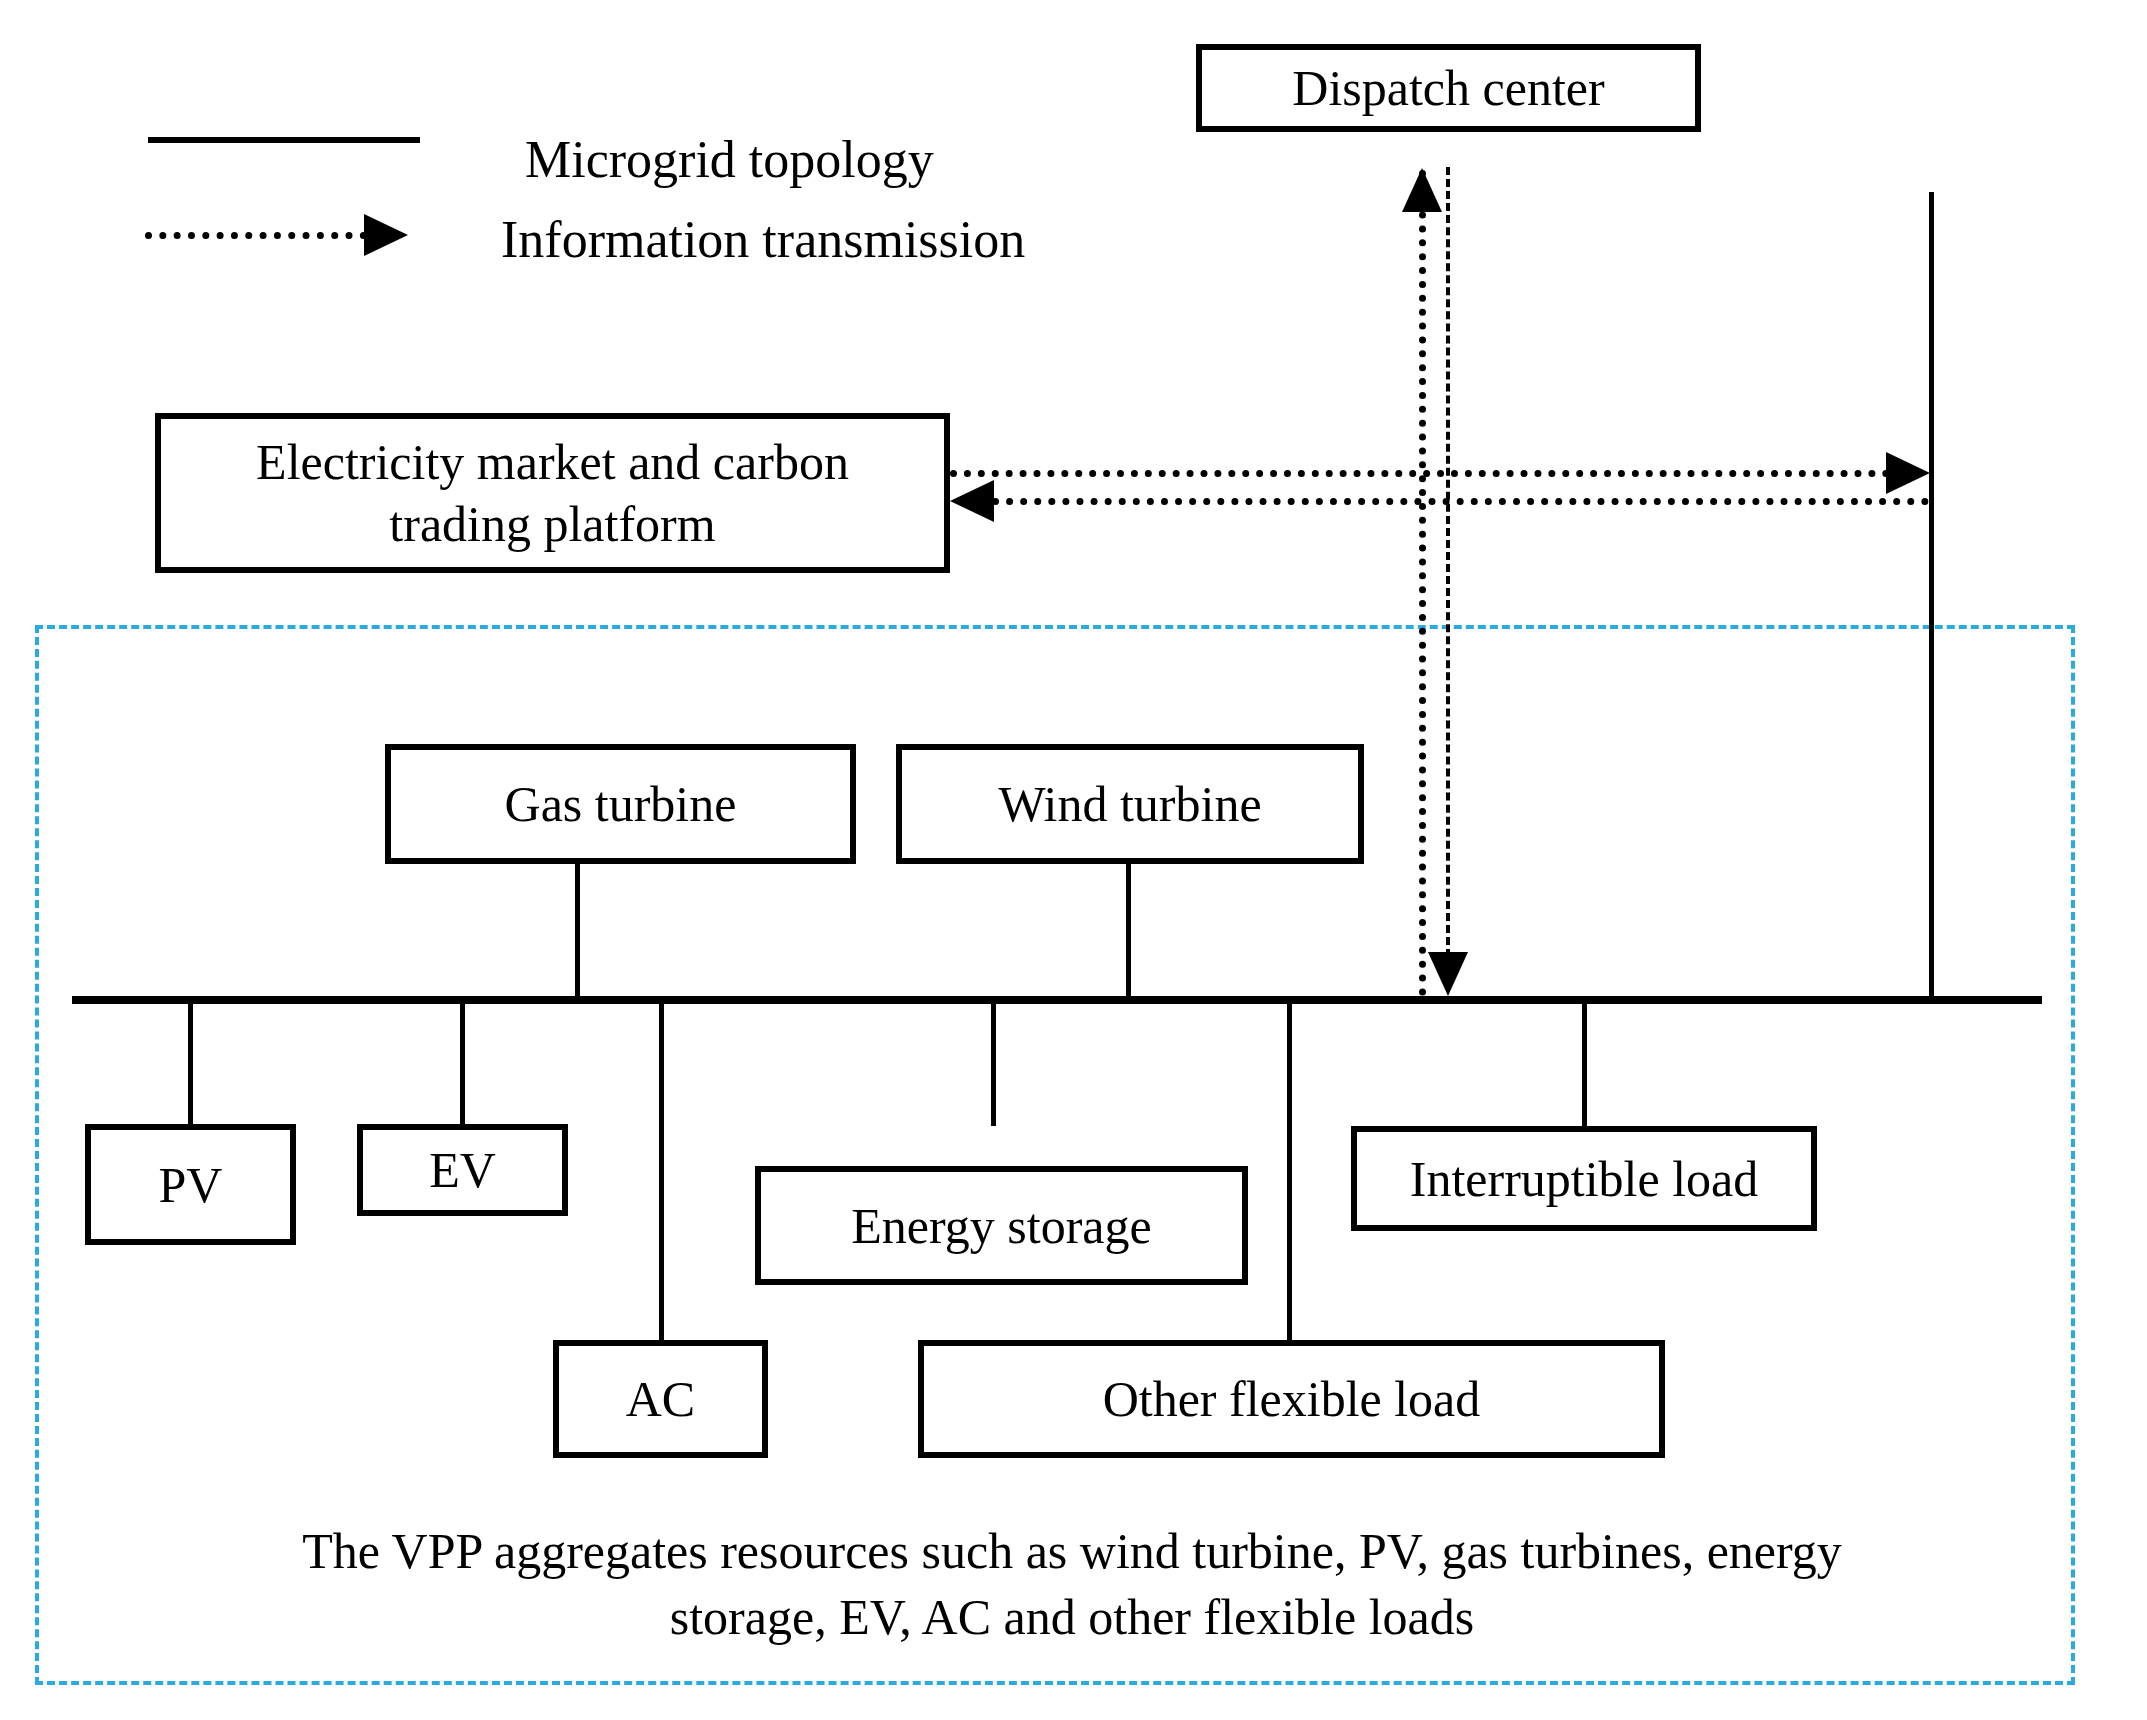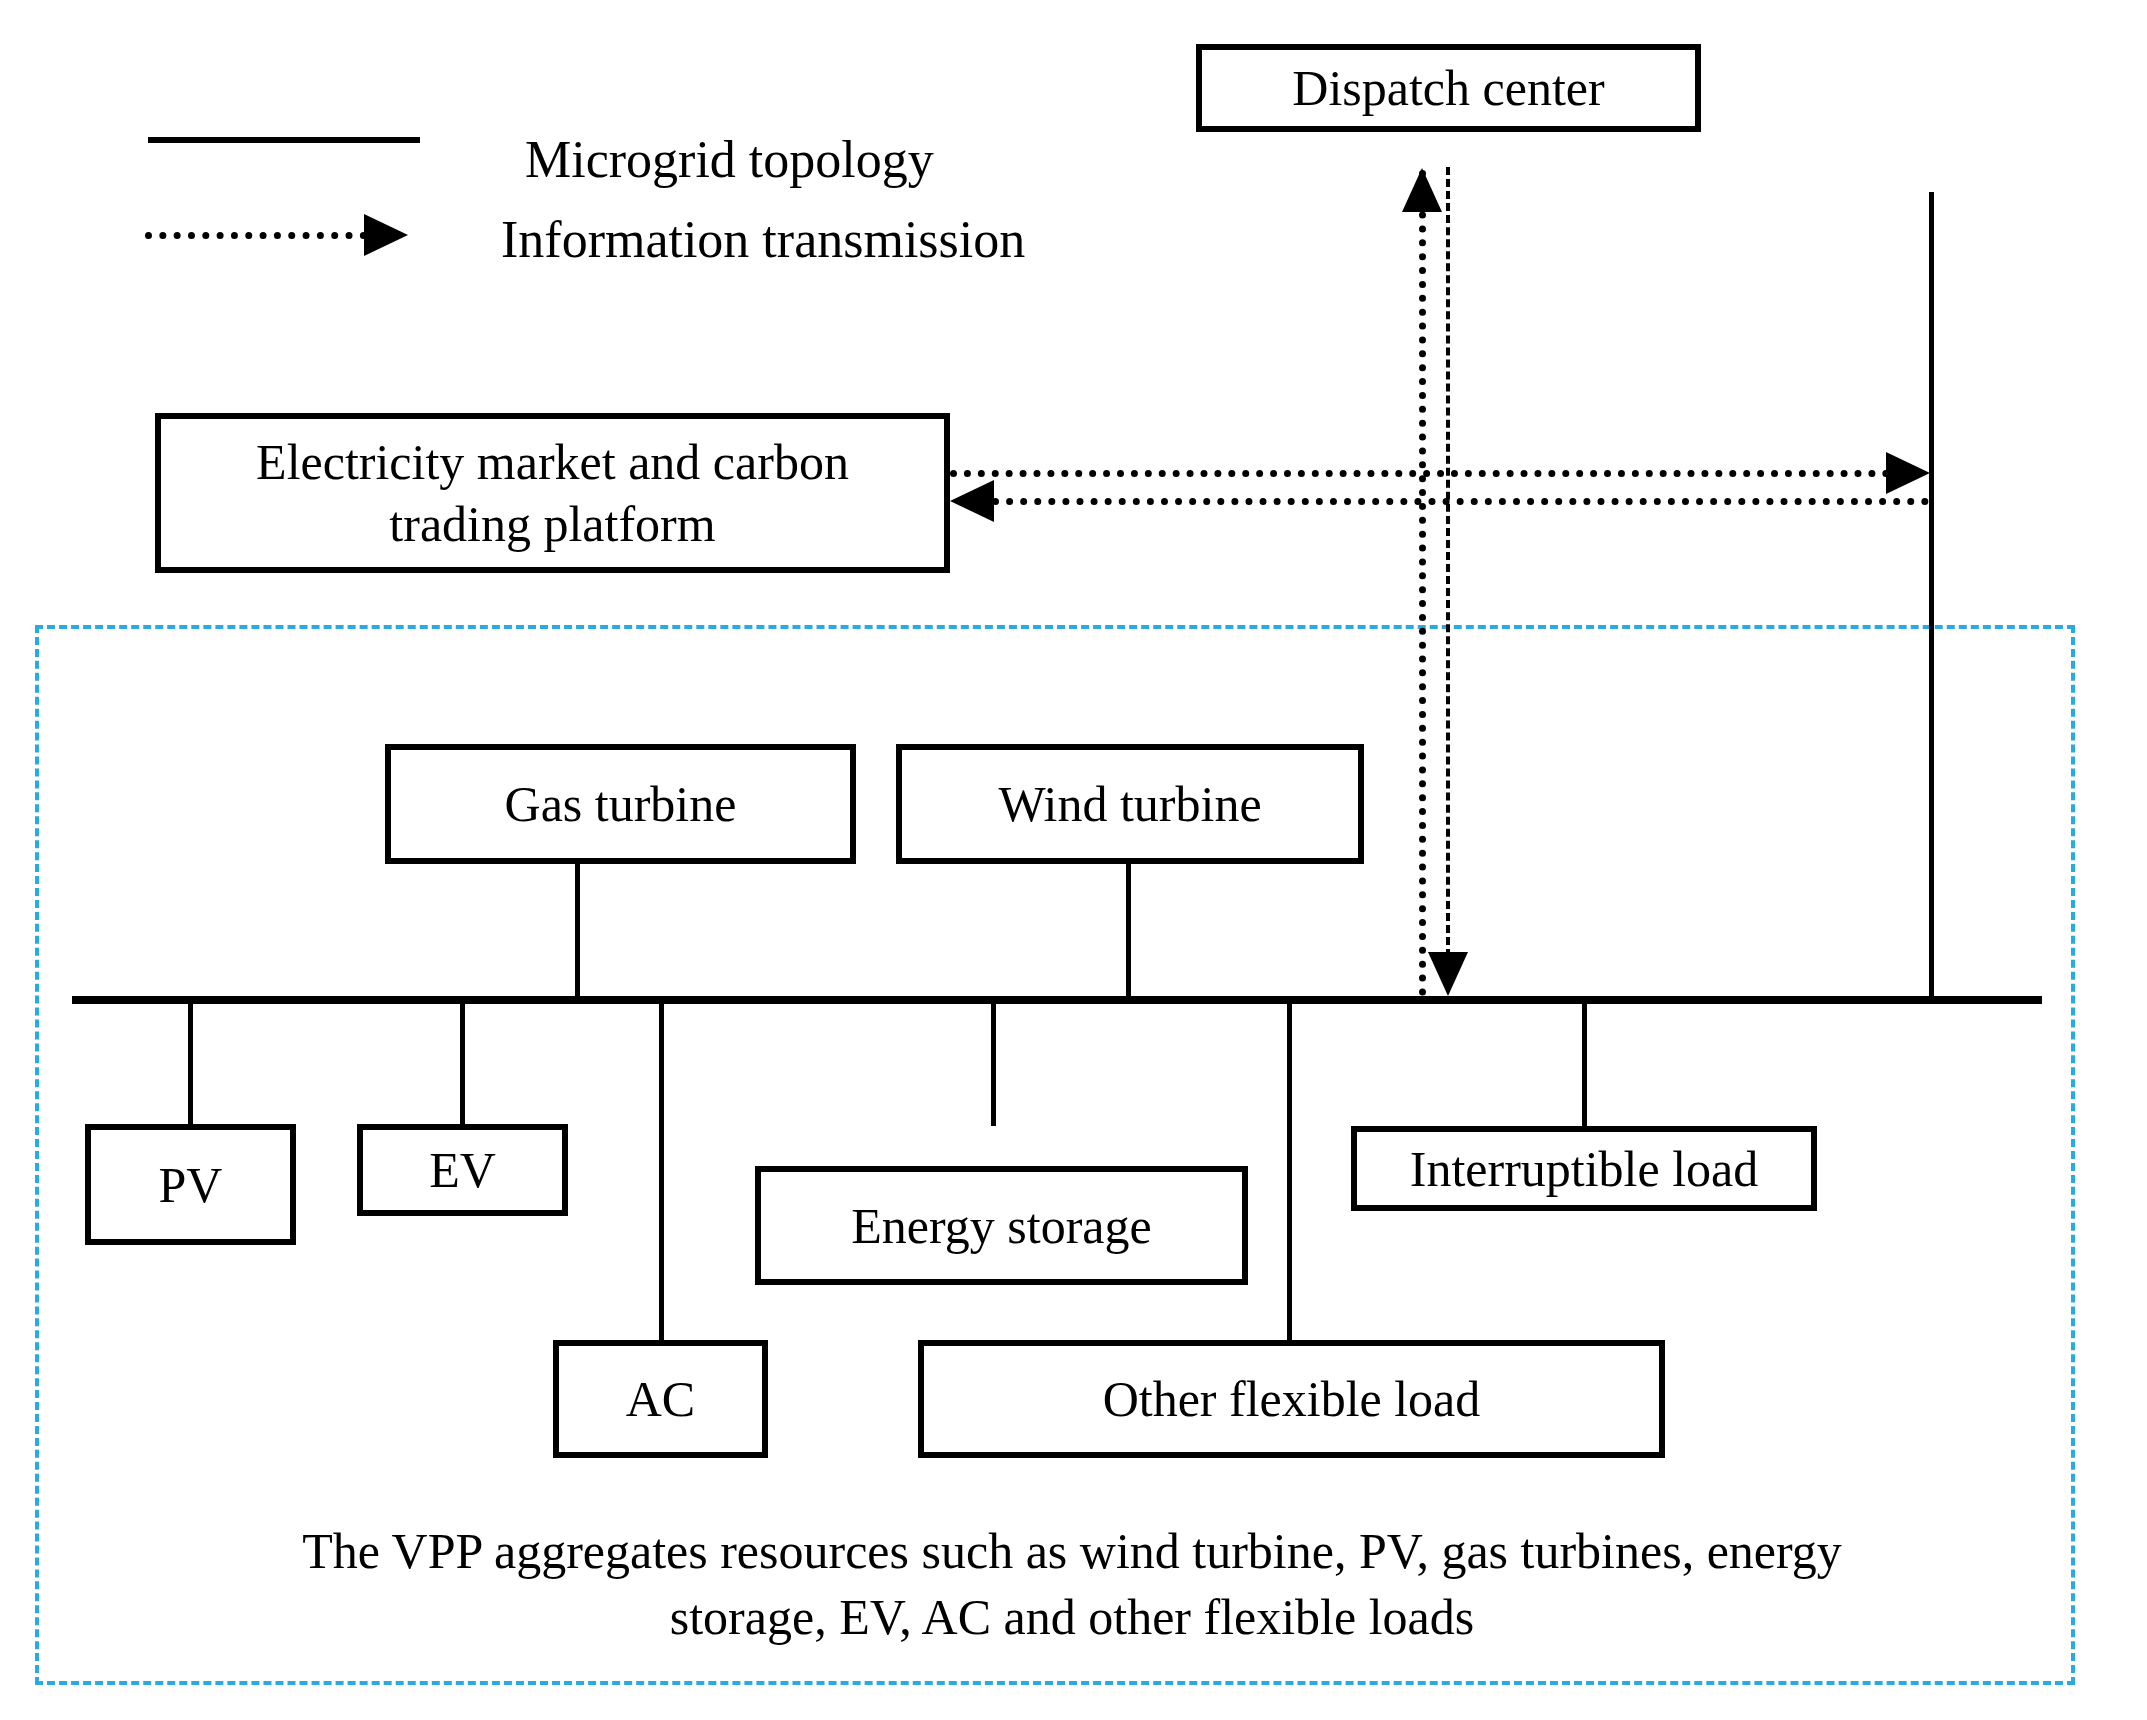--- a/index.html
+++ b/index.html
@@ -124,21 +124,21 @@
 
   <div class="node" style="left:85px;top:1124px;width:211px;height:121px;">
     <span>PV</span>
   </div>
   <div class="node" style="left:357px;top:1124px;width:211px;height:92px;justify-content:center;">
     <span>EV</span>
   </div>
   <div class="node" style="left:755px;top:1126px;width:493px;height:119px;margin-top:40px;">
     <span>Energy storage</span>
   </div>
-  <div class="node" style="left:1351px;top:1126px;width:466px;height:85px;">
+  <div class="node" style="left:1351px;top:1126px;width:466px;height:105px;">
     <span>Interruptible load</span>
   </div>
 
   <div class="node" style="left:553px;top:1340px;width:215px;height:118px;">
     <span>AC</span>
   </div>
   <div class="node" style="left:918px;top:1340px;width:747px;height:118px;">
     <span>Other flexible load</span>
   </div>
 

